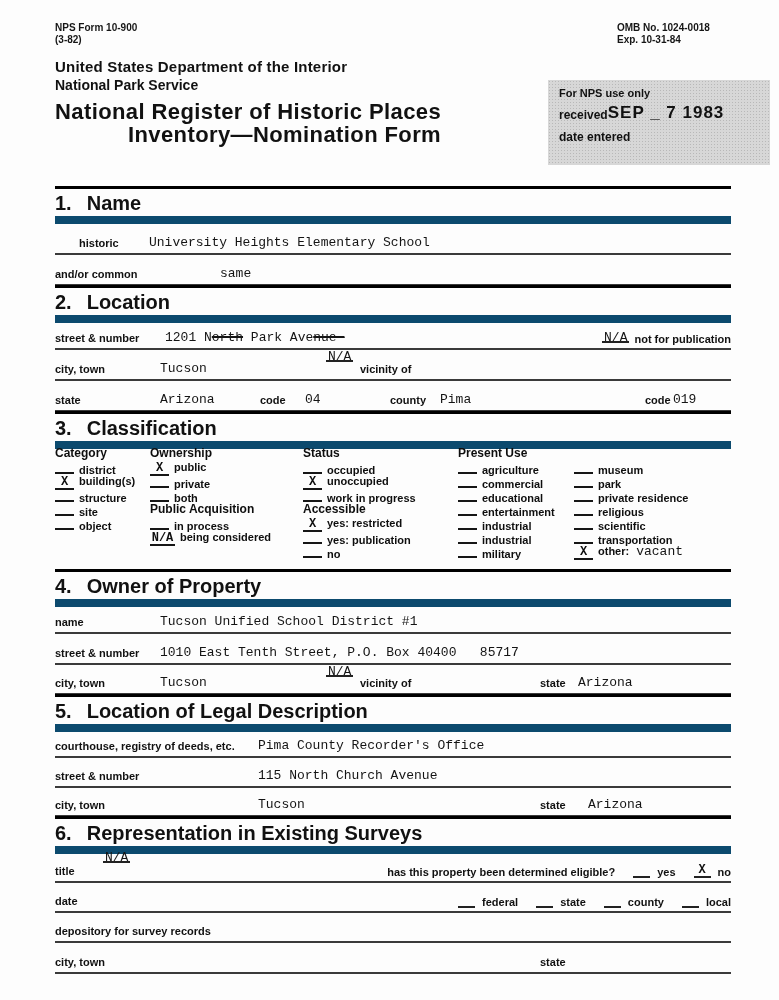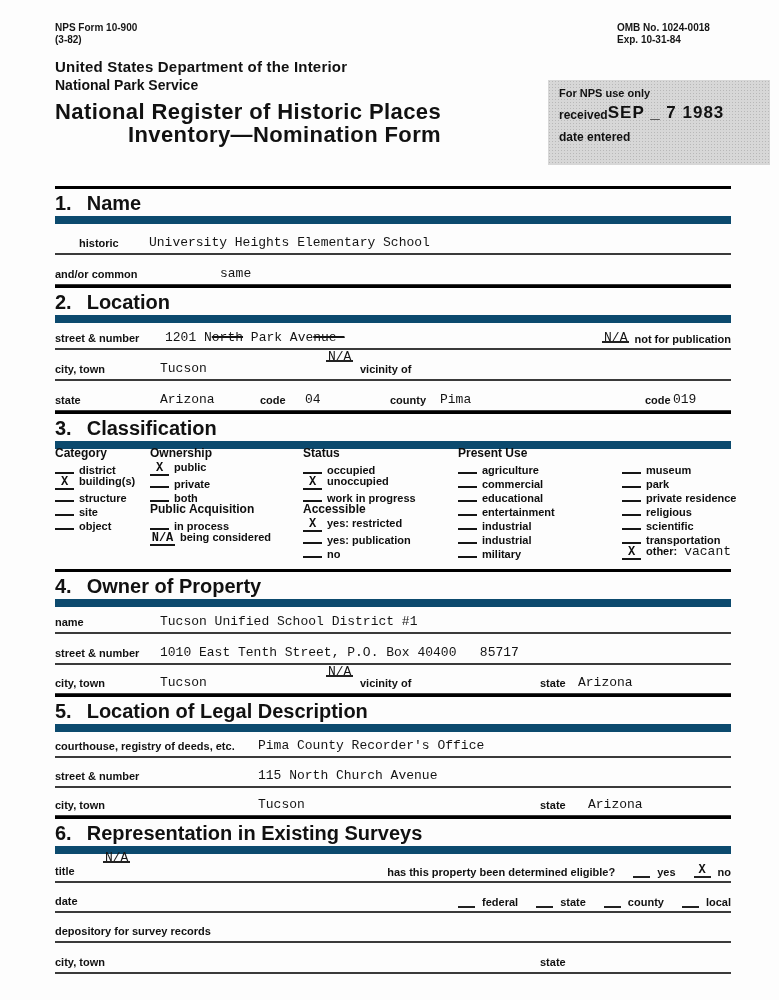--- a/index.html
+++ b/index.html
@@ -158,21 +158,21 @@
     <div class="ckh">Present Use</div>
     <div class="ck"><span class="ckb"></span><span>agriculture</span></div>
     <div class="ck"><span class="ckb"></span><span>commercial</span></div>
     <div class="ck"><span class="ckb"></span><span>educational</span></div>
     <div class="ck"><span class="ckb"></span><span>entertainment</span></div>
     <div class="ck"><span class="ckb"></span><span>industrial</span></div>
     <div class="ck"><span class="ckb"></span><span>industrial</span></div>
     <div class="ck"><span class="ckb"></span><span>military</span></div>
   </div>
 
-  <div class="ckcol" style="left:622px;">
+  <div class="ckcol" style="left:574px;">
     <div class="ckh">&nbsp;</div>
     <div class="ck"><span class="ckb"></span><span>museum</span></div>
     <div class="ck"><span class="ckb"></span><span>park</span></div>
     <div class="ck"><span class="ckb"></span><span>private residence</span></div>
     <div class="ck"><span class="ckb"></span><span>religious</span></div>
     <div class="ck"><span class="ckb"></span><span>scientific</span></div>
     <div class="ck"><span class="ckb"></span><span>transportation</span></div>
     <div class="ck"><span class="ckb">X</span><span>other:</span><span class="typed-inline" style="margin-left:7px;">vacant</span></div>
   </div>
 

